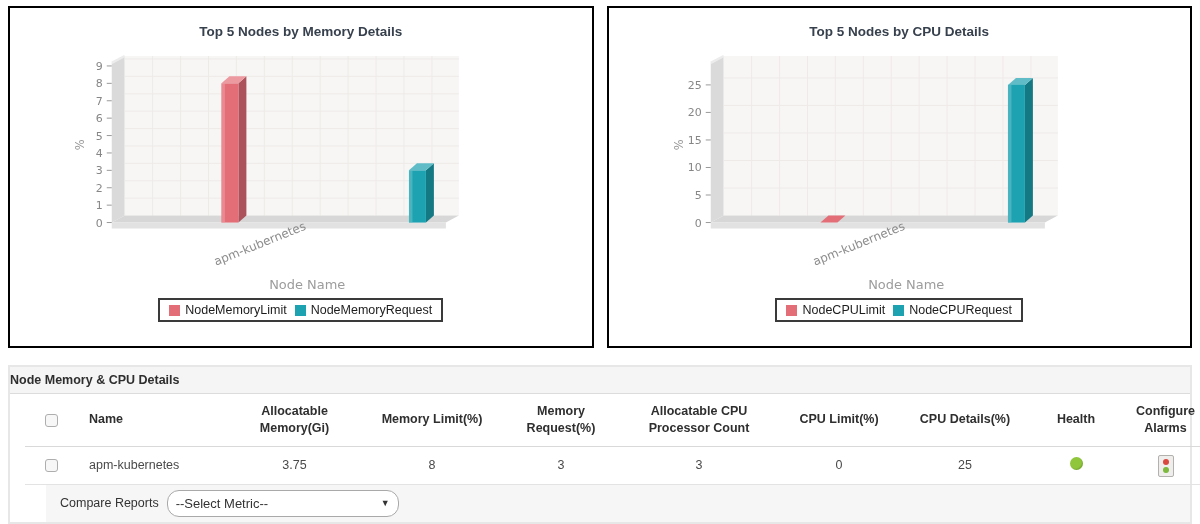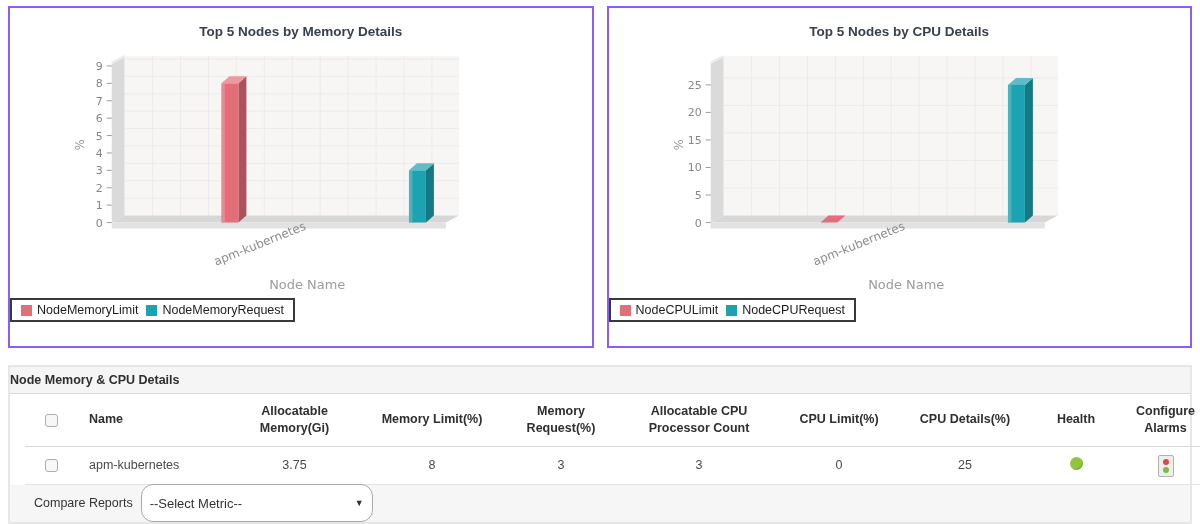--- a/index.html
+++ b/index.html
@@ -1,28 +1,28 @@
 <!DOCTYPE html>
 <html><head>
 <meta charset="utf-8">
 <style>
   * { box-sizing: border-box; }
   html,body { margin:0; padding:0; background:#ffffff; }
   body { padding:6px 8px; font-family:"Liberation Sans", sans-serif; color:#333; width:1200px; }
 
   
   .charts-row { display:flex; gap:13px; }
-  .panel { flex:1; height:342px; border:2px solid #8b5cf6; background:#fff; overflow:hidden; }
+  .panel { flex:1; height:342px; border:2px solid #000000; background:#fff; overflow:hidden; }
   .chart-title { margin:16px 0 0 0; text-align:center; font-size:13.5px; font-weight:bold; color:#37404d; }
   svg.chart { display:block; width:100%; height:auto; margin-top:9px; }
   .tick   { font:11px  "DejaVu Sans", sans-serif; fill:#868686; }
   .axlab  { font:11.5px "DejaVu Sans", sans-serif; fill:#9a9a9a; }
   .axlab2 { font:13px  "DejaVu Sans", sans-serif; fill:#9c9c9c; }
   .cat    { font:12px  "DejaVu Sans", sans-serif; fill:#8d8d8d; }
-  .legend-wrap { margin-top:1px; }
+  .legend-wrap { text-align:center; margin-top:1px; }
   .legend { display:inline-flex; align-items:center; gap:8px; border:2px solid #3a3a3a; background:#fff;
             padding:3px 9px; font-size:12.5px; color:#1c1c1c; }
   .legend-item { display:inline-flex; align-items:center; gap:5px; }
   .legend-swatch { width:11px; height:11px; display:inline-block; }
 
   
   .table-panel { border:2px solid #e7e7e7; margin-top:17px; background:#fff; }
   .table-titlebar { background:#f5f5f6; border-bottom:1px solid #dcdcdc; padding:6px 0; font-size:12.5px;
                     font-weight:bold; color:#2e2e2e; }
   table { width:100%; border-collapse:collapse; table-layout:fixed;margin-left:15px; }
@@ -31,24 +31,24 @@
   td { font-size:12.5px; color:#4a4a4a; text-align:center; padding:7px 6px; border-bottom:1px solid #e3e3e3;
        vertical-align:middle; }
   .cell-left { text-align:left; padding-left:12px; }
   input.cb { appearance:none; -webkit-appearance:none; width:13px; height:13px; border:1px solid #aeaeae;
              border-radius:3px; background:#f7f7f7; margin:0; vertical-align:middle; cursor:pointer; }
   .health-dot { display:inline-block; width:13px; height:13px; border-radius:50%; background:#8fc63c;
                 box-shadow: inset -1px -1px 1px rgba(0,0,0,0.15); }
   .alarm-icon { display:inline-flex; flex-direction:column; align-items:center; gap:2px; padding:3px 4px;
                 background:#efeeec; border:1px solid #b3b1ad; border-radius:2px; cursor:pointer; }
   .alarm-dot { width:6px; height:6px; border-radius:50%; display:block; }
-  .table-footer { display:flex; align-items:center; gap:8px; background:#f6f6f6; padding:6px 24px; height:37px; }
+  .table-footer { display:flex; align-items:center; gap:8px; background:#f6f6f6; padding:6px 14px; height:37px;margin-left:36px; }
   .footer-label { font-size:12.5px; color:#333; }
   .select-wrap { position:relative; display:inline-block; }
-  select.metric { appearance:none; -webkit-appearance:none; width:232px; height:38px; border:1px solid #a9a9a9;
+  select.metric { appearance:none; -webkit-appearance:none; width:232px; height:27px; border:1px solid #a9a9a9;
                   border-radius:12px; background:#fff; font-size:13px; color:#333; padding:0 26px 0 8px;
                   font-family:"Liberation Sans", sans-serif; cursor:pointer; }
   .select-arrow { position:absolute; right:9px; top:50%; transform:translateY(-50%); font-size:9px; color:#333;
                   pointer-events:none; }
 </style>
 </head>
 <body>
 
 <div class="charts-row">
 

